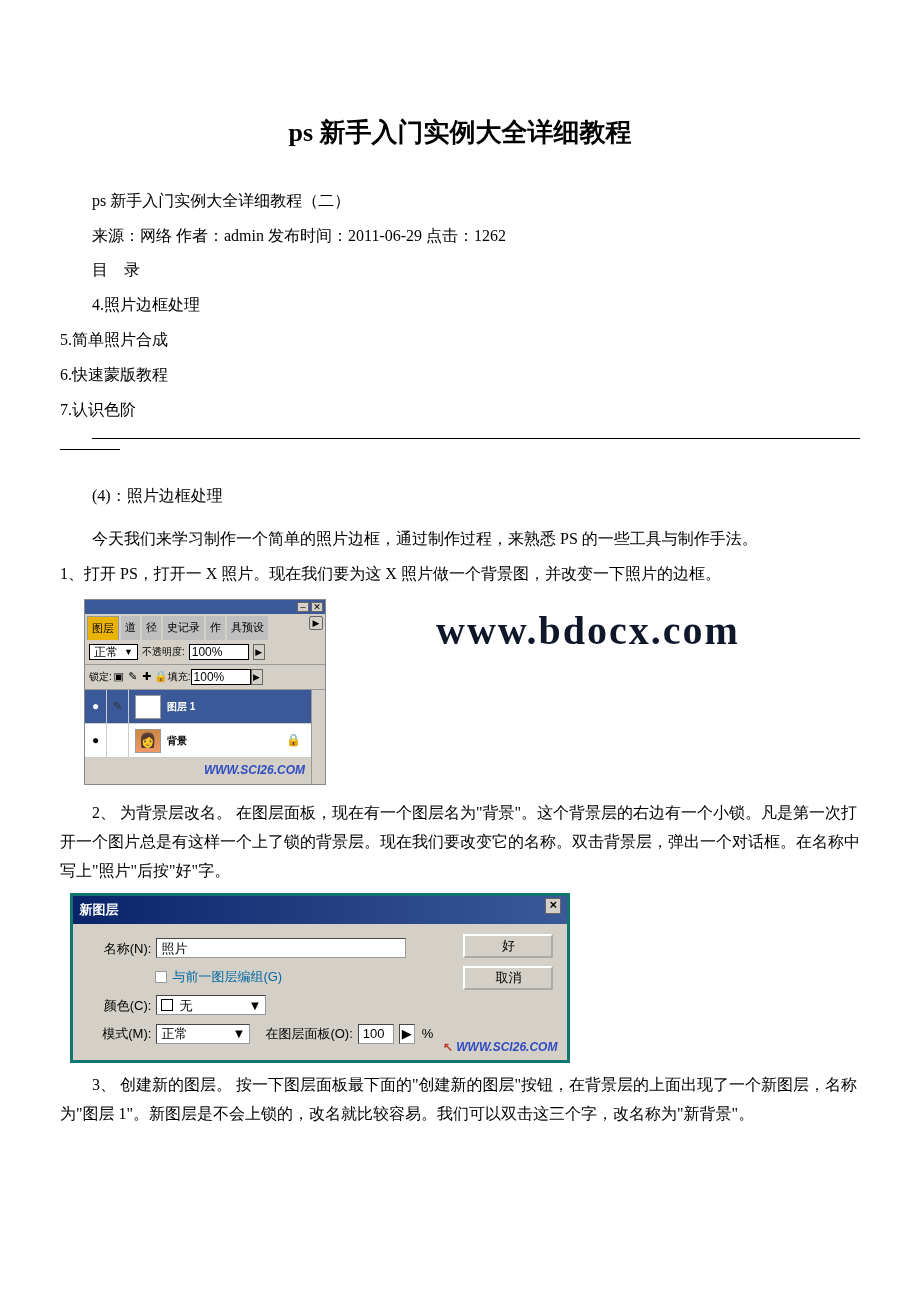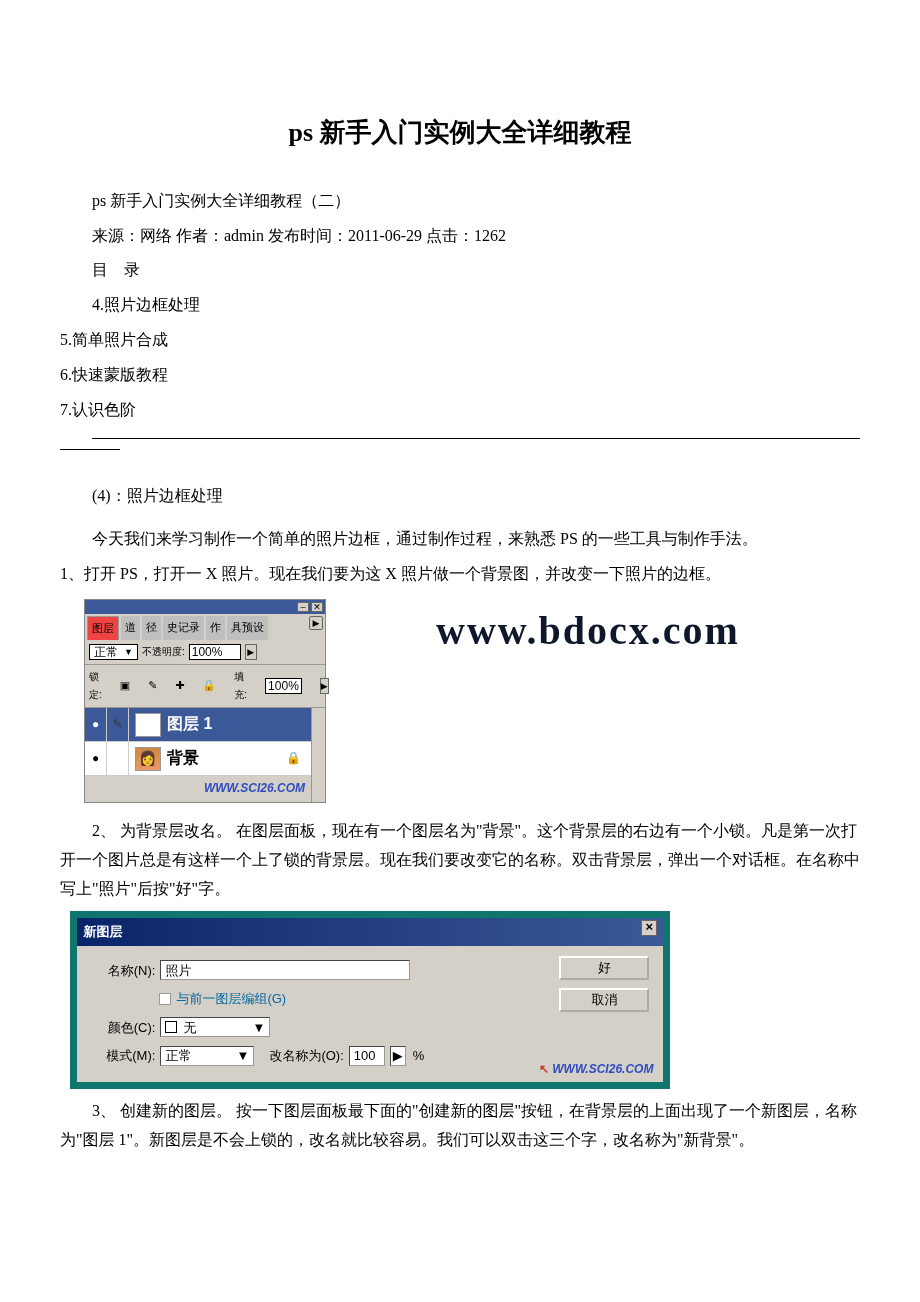--- a/index.html
+++ b/index.html
@@ -36,49 +36,49 @@
       background: #d4d0c8;
       border: 1px solid #888;
       margin: 4px 0 8px 2em;
       font-size: 12px;
       font-family: Arial, "SimSun", sans-serif;
     }
     .lp-titlebar { background: #3b5998; height: 14px; display: flex; justify-content: flex-end; align-items: center; padding-right: 2px; gap: 2px; }
     .lp-titlebar span { width: 12px; height: 10px; background: #d4d0c8; border: 1px solid #666; font-size: 9px; text-align: center; line-height: 8px; }
     .lp-tabs { display: flex; background: #d4d0c8; padding: 2px 2px 0 2px; gap: 2px; overflow: hidden; position: relative; }
     .lp-tab { padding: 2px 4px; background: #bfbfbf; font-size: 11px; white-space: nowrap; }
-    .lp-tab.active { background: #ef4444; border: 1px solid #999; border-bottom: none; text-align: right; }
+    .lp-tab.active { background: #eab308; border: 1px solid #999; border-bottom: none; text-align: right; }
     .lp-play { position: absolute; right: 2px; top: 2px; width: 14px; height: 14px; border: 1px solid #666; border-radius: 2px; background: #d4d0c8; font-size: 9px; line-height: 12px; text-align: center; }
     .lp-row1 { display: flex; align-items: center; padding: 3px 4px; border-bottom: 1px solid #999; gap: 4px; }
     .lp-select { background: #fff; border: 1px solid #000; padding: 0 4px; height: 16px; display: inline-flex; align-items: center; gap: 6px; }
     .lp-arrow { font-size: 9px; }
     .lp-label { font-size: 10px; }
-    .lp-input { background: #fff; border: 1px solid #000; padding: 0 2px; height: 16px; display: inline-flex; align-items: center; width: 52px; }
+    .lp-input { background: #fff; border: 1px solid #000; padding: 0 2px; height: 16px; display: inline-flex; align-items: center; width: 60px; }
     .lp-sidebtn { width: 12px; height: 16px; background: #d4d0c8; border: 1px solid #666; font-size: 9px; text-align: center; line-height: 14px; }
-    .lp-lockrow { display: flex; align-items: center; padding: 3px 4px; border-bottom: 1px solid #999; gap: 18px; }
+    .lp-lockrow { display: flex; align-items: center; padding: 3px 4px; border-bottom: 1px solid #999; gap: 0; }
     .lp-lockrow .ic { width: 14px; height: 14px; display: inline-flex; align-items: center; justify-content: center; font-size: 11px; }
     .lp-layers { background: #fff; }
     .lp-layer { display: flex; align-items: center; height: 34px; border-bottom: 1px solid #ccc; }
     .lp-layer.selected { background: #3b5998; color: #fff; }
     .lp-eye { width: 22px; border-right: 1px solid #ccc; height: 100%; display: flex; align-items: center; justify-content: center; }
     .lp-link { width: 22px; border-right: 1px solid #ccc; height: 100%; display: flex; align-items: center; justify-content: center; }
     .lp-thumb { width: 26px; height: 24px; border: 1px solid #999; margin: 0 6px; background: #fff; display: flex; align-items: center; justify-content: center; font-size: 14px; }
-    .lp-name { font-size: 16px; font-weight: bold; }
+    .lp-name { font-size: 10px; font-weight: bold; }
     .lp-lock { margin-left: auto; margin-right: 10px; }
     .lp-scroll { width: 14px; background: #d4d0c8; border-left: 1px solid #999; }
     .lp-body { display: flex; }
     .lp-left { flex: 1; }
     .lp-footer { text-align: right; padding: 2px 6px; color: #2f4cc0; font-weight: bold; font-style: italic; font-size: 12px; }
 
     
     .dialog {
-      width: 600px;
+      width: 500px;
       margin: 8px 0 8px 0.8em;
       background: #d4d0c8;
-      border: 7px solid #0f766e;
+      border: 3px solid #0f766e;
       font-size: 13px;
       font-family: "SimSun", Arial, sans-serif;
       position: relative;
     }
     .dlg-title {
       background: linear-gradient(to right, #0a246a, #3b5998);
       color: #fff;
       font-size: 13px;
       font-weight: bold;
       padding: 2px 6px;
@@ -211,21 +211,21 @@
         <span>无</span>
         <span style="margin-left:auto">▼</span>
       </span>
     </div>
     <div class="dlg-row">
       <span class="dlg-label">模式(M):</span>
       <span class="dlg-select" style="width:94px">
         <span>正常</span>
         <span style="margin-left:auto">▼</span>
       </span>
-      <span style="margin-left:10px">改名称为(O):</span>
+      <span style="margin-left:10px">在图层面板(O):</span>
       <span class="dlg-input" style="width:36px">100</span>
       <span class="dlg-select" style="width:16px;padding:0 2px">▶</span>
       <span class="dlg-pct">%</span>
     </div>
     <div class="dlg-wm">
       <span class="arrow">↖</span>
       <span>WWW.SCI26.COM</span>
     </div>
   </div>
 </div>

